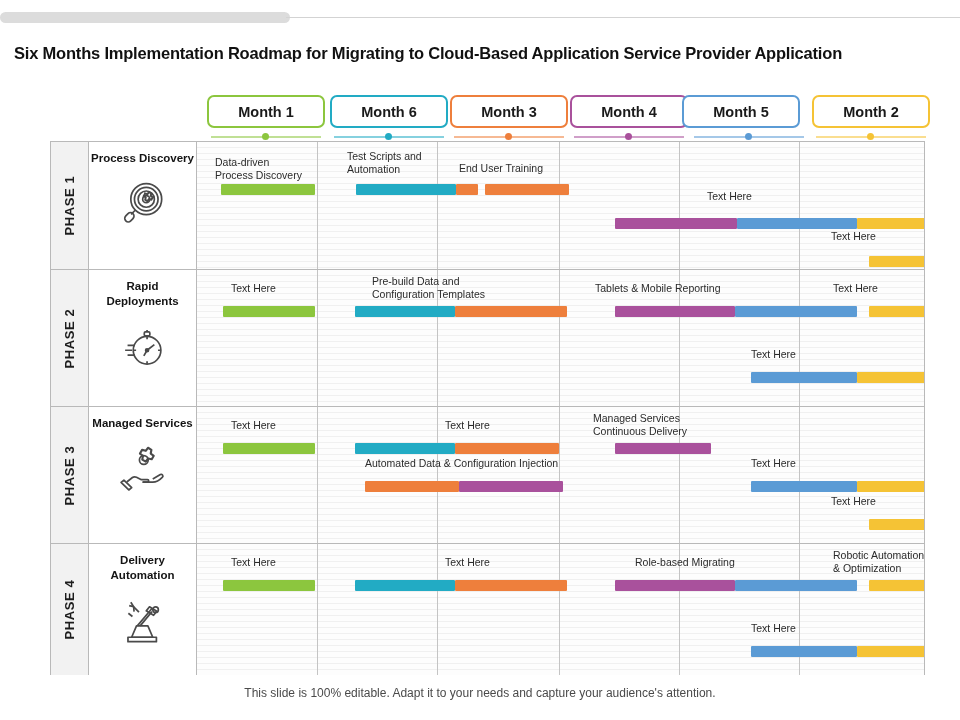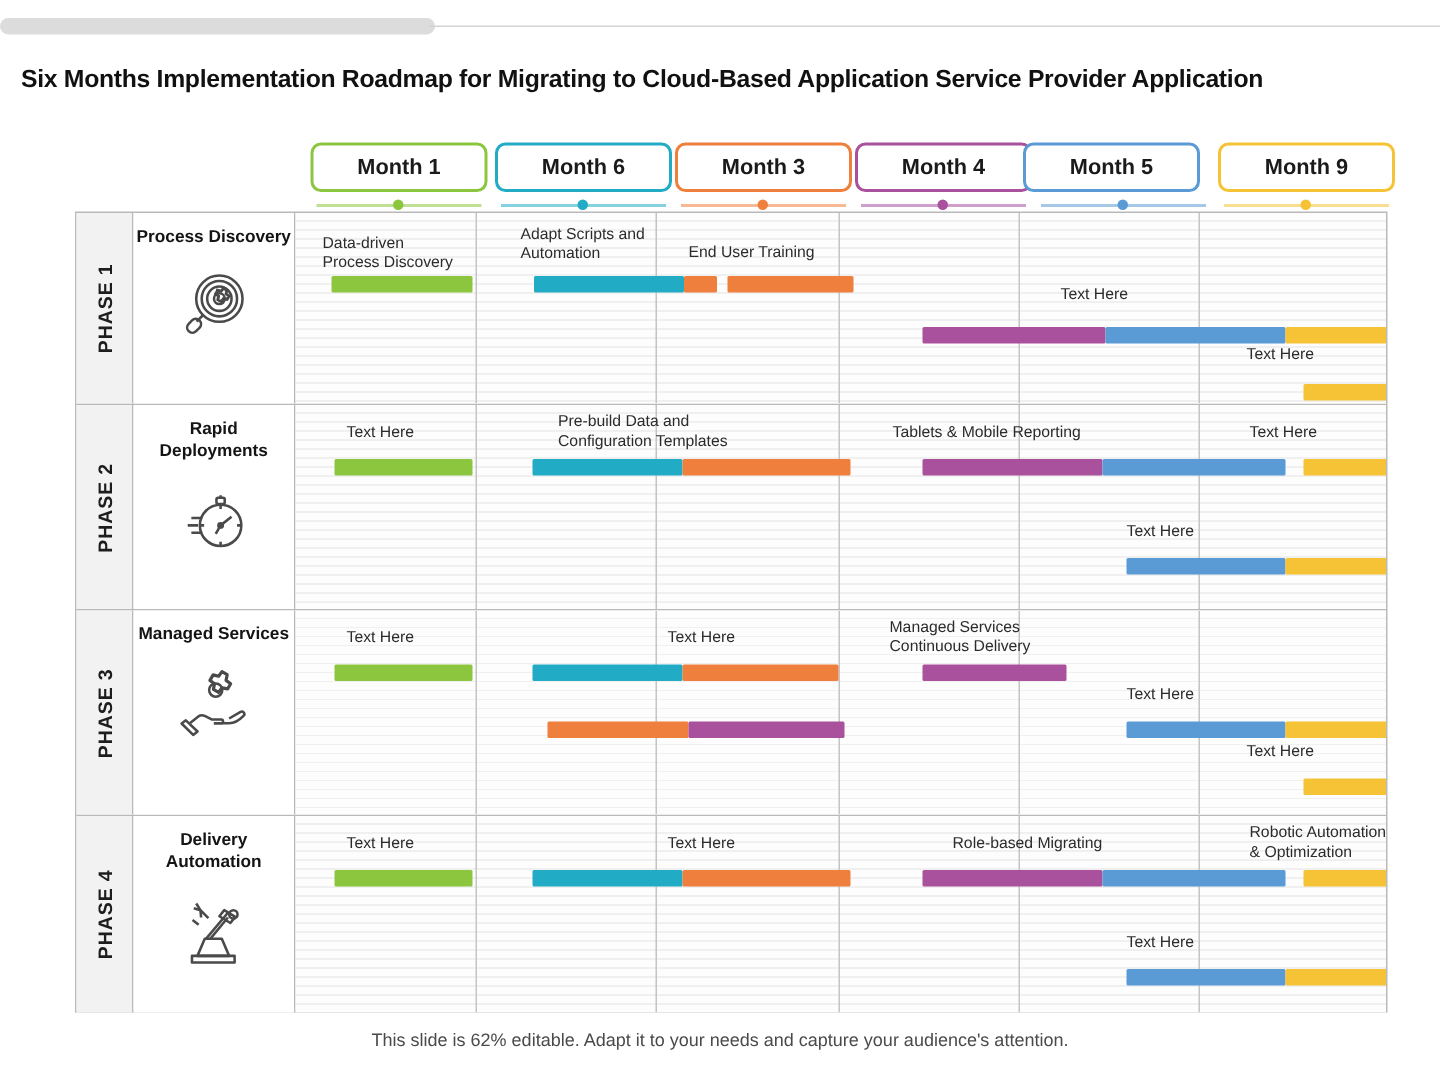--- a/index.html
+++ b/index.html
@@ -141,21 +141,21 @@
         <span>Month 4</span>
       </div>
       <div class="month-dot" style="left: 625px; background: rgb(169, 81, 156);"></div>
       <div class="month-tick" style="left: 694px; background: rgb(91, 155, 213); opacity: 0.55;"></div>
       <div class="month" style="left: 682px; border-color: rgb(91, 155, 213);">
         <span>Month 5</span>
       </div>
       <div class="month-dot" style="left: 745px; background: rgb(91, 155, 213);"></div>
       <div class="month-tick" style="left: 816px; background: rgb(245, 195, 53); opacity: 0.55;"></div>
       <div class="month" style="left: 812px; border-color: rgb(245, 195, 53);">
-        <span>Month 9</span>
+        <span>Month 2</span>
       </div>
       <div class="month-dot" style="left: 867px; background: rgb(245, 195, 53);"></div>
     </div>
 
   <div class="grid" id="grid">
       <div class="phase-row" style="height: 128px;">
         <div class="phase-tab">
           <span>PHASE 1</span>
         </div>
         <div class="phase-name">
@@ -173,21 +173,21 @@
           </div>
         </div>
         <div class="tracks">
           <div class="col-div" style="left: 120px;"></div>
           <div class="col-div" style="left: 240px;"></div>
           <div class="col-div" style="left: 362px;"></div>
           <div class="col-div" style="left: 482px;"></div>
           <div class="col-div" style="left: 602px;"></div>
           <div class="bar-label" style="left: 18px; top: 14px; width: 150px;">Data-driven
 Process Discovery</div>
-          <div class="bar-label" style="left: 150px; top: 8px; width: 140px;">Adapt Scripts and
+          <div class="bar-label" style="left: 150px; top: 8px; width: 140px;">Test Scripts and
 Automation</div>
           <div class="bar-label" style="left: 262px; top: 20px; width: 140px;">End User Training</div>
           <div class="bar-label" style="left: 510px; top: 48px; width: 100px;">Text Here</div>
           <div class="bar-label" style="left: 634px; top: 88px; width: 100px;">Text Here</div>
           <div class="bar" style="left: 24px; top: 42px; width: 94px; background: rgb(140, 198, 62);"></div>
           <div class="bar" style="left: 159px; top: 42px; width: 100px; background: rgb(34, 171, 196);"></div>
           <div class="bar" style="left: 259px; top: 42px; width: 22px; background: rgb(238, 127, 60);"></div>
           <div class="bar" style="left: 288px; top: 42px; width: 84px; background: rgb(238, 127, 60);"></div>
           <div class="bar" style="left: 418px; top: 76px; width: 122px; background: rgb(169, 81, 156);"></div>
           <div class="bar" style="left: 540px; top: 76px; width: 120px; background: rgb(91, 155, 213);"></div>
@@ -254,20 +254,21 @@
         <div class="tracks">
           <div class="col-div" style="left: 120px;"></div>
           <div class="col-div" style="left: 240px;"></div>
           <div class="col-div" style="left: 362px;"></div>
           <div class="col-div" style="left: 482px;"></div>
           <div class="col-div" style="left: 602px;"></div>
           <div class="bar-label" style="left: 34px; top: 12px; width: 100px;">Text Here</div>
           <div class="bar-label" style="left: 248px; top: 12px; width: 100px;">Text Here</div>
           <div class="bar-label" style="left: 396px; top: 5px; width: 160px;">Managed Services
 Continuous Delivery</div>
+          <div class="bar-label" style="left: 168px; top: 50px; width: 330px;">Automated Data &amp; Configuration Injection</div>
           <div class="bar-label" style="left: 554px; top: 50px; width: 100px;">Text Here</div>
           <div class="bar-label" style="left: 634px; top: 88px; width: 100px;">Text Here</div>
           <div class="bar" style="left: 26px; top: 36px; width: 92px; background: rgb(140, 198, 62);"></div>
           <div class="bar" style="left: 158px; top: 36px; width: 100px; background: rgb(34, 171, 196);"></div>
           <div class="bar" style="left: 258px; top: 36px; width: 104px; background: rgb(238, 127, 60);"></div>
           <div class="bar" style="left: 418px; top: 36px; width: 96px; background: rgb(169, 81, 156);"></div>
           <div class="bar" style="left: 168px; top: 74px; width: 94px; background: rgb(238, 127, 60);"></div>
           <div class="bar" style="left: 262px; top: 74px; width: 104px; background: rgb(169, 81, 156);"></div>
           <div class="bar" style="left: 554px; top: 74px; width: 106px; background: rgb(91, 155, 213);"></div>
           <div class="bar" style="left: 660px; top: 74px; width: 110px; background: rgb(245, 195, 53);"></div>
@@ -311,15 +312,15 @@
           <div class="bar" style="left: 258px; top: 36px; width: 112px; background: rgb(238, 127, 60);"></div>
           <div class="bar" style="left: 418px; top: 36px; width: 120px; background: rgb(169, 81, 156);"></div>
           <div class="bar" style="left: 538px; top: 36px; width: 122px; background: rgb(91, 155, 213);"></div>
           <div class="bar" style="left: 672px; top: 36px; width: 98px; background: rgb(245, 195, 53);"></div>
           <div class="bar" style="left: 554px; top: 102px; width: 106px; background: rgb(91, 155, 213);"></div>
           <div class="bar" style="left: 660px; top: 102px; width: 110px; background: rgb(245, 195, 53);"></div>
         </div>
       </div>
     </div>
 
-  <div class="footer">This slide is 62% editable. Adapt it to your needs and capture your audience's attention.</div>
+  <div class="footer">This slide is 100% editable. Adapt it to your needs and capture your audience's attention.</div>
 
 </div>
 
 </body></html>

